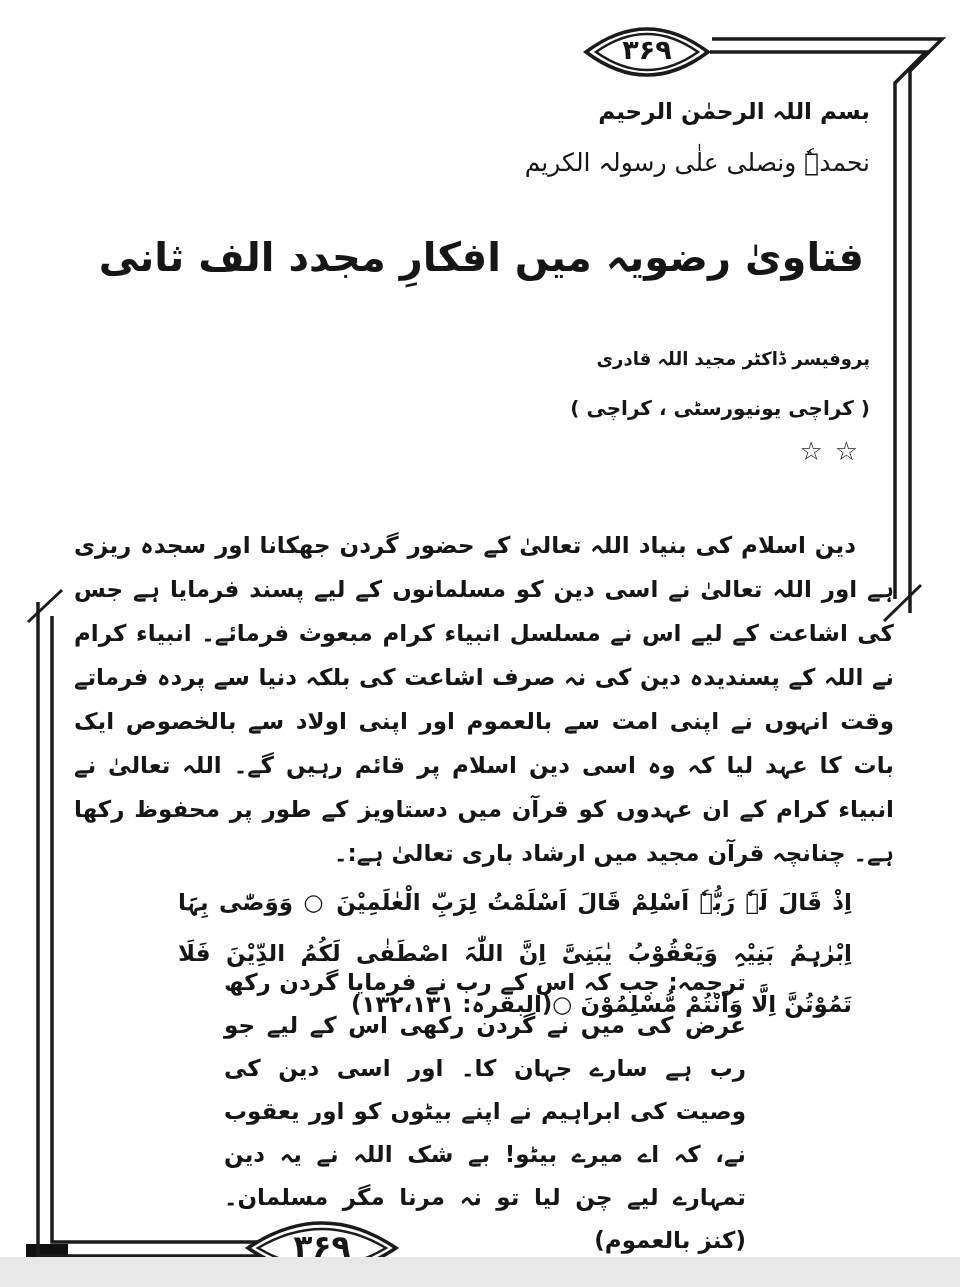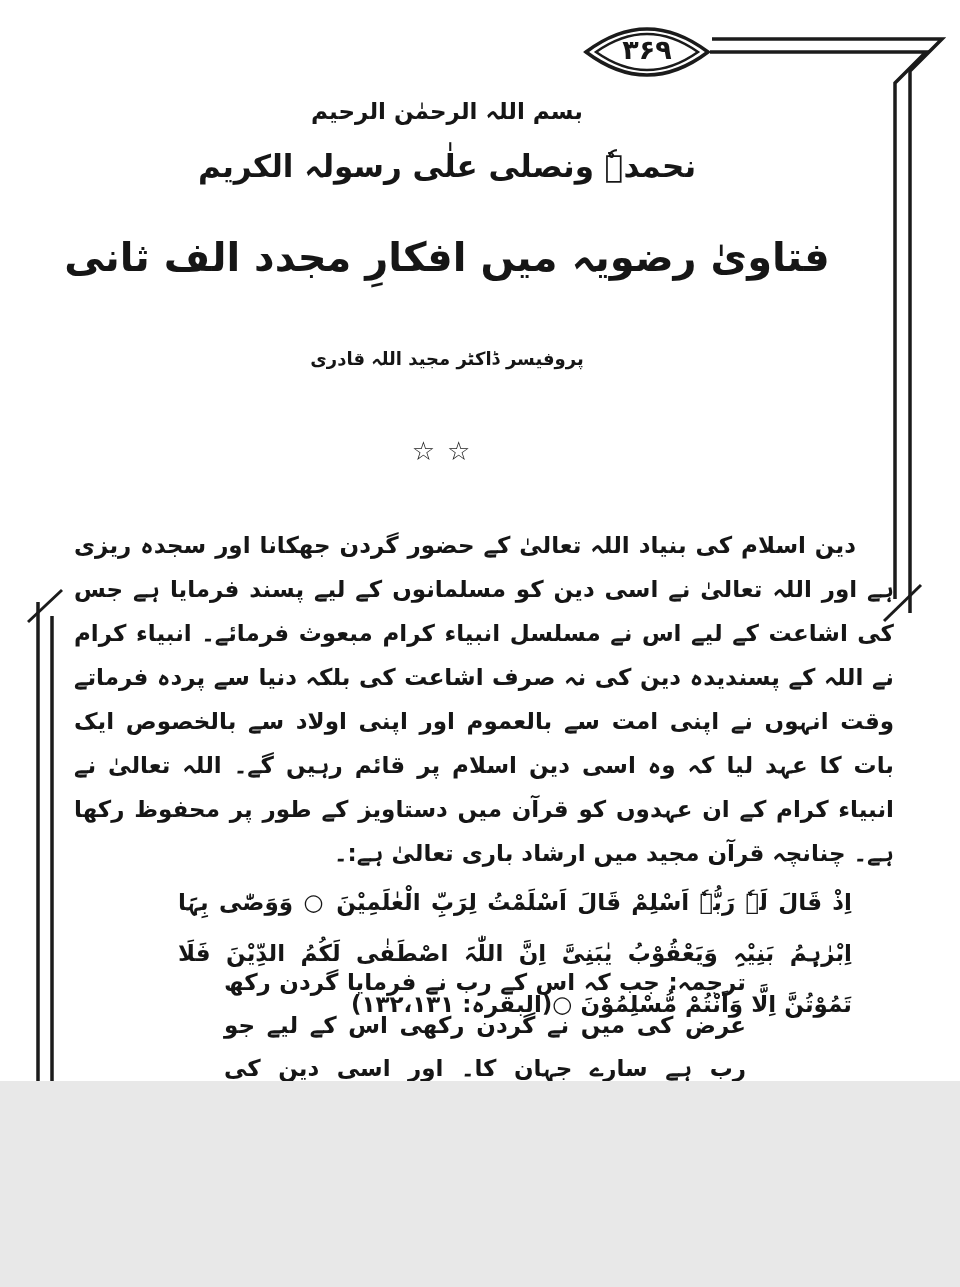--- a/index.html
+++ b/index.html
@@ -1,18 +1,18 @@
 <!DOCTYPE html>
 <html lang="ur" dir="rtl"><head>
 <meta charset="utf-8">
 <style>
   html,body{margin:0;padding:0;background:#e8e8e8;}
   .page{
     position:relative;
-    width:960px;height:1081px;
+    width:960px;height:1257px;
     margin:0 auto;
     background:#ffffff;
     overflow:hidden;
     font-family:"DejaVu Sans", sans-serif;
     color:#161616;
     direction:rtl;
   }
   .border-svg{
     position:absolute;top:0;left:0;width:960px;height:1287px;
     pointer-events:none;
@@ -21,24 +21,24 @@
     position:absolute;
     text-align:center;
     font-weight:800;
     direction:rtl;
     letter-spacing:2px;
   }
   .pagenum.top{left:586px;top:34px;width:122px;font-size:27px;}
   .pagenum.bottom{left:248px;top:1228px;width:148px;font-size:31px;}
   .centered{
     position:absolute;left:24px;right:90px;
-    text-align:center;
+    text-align:right;
   }
   .bismillah{top:98px;font-size:23px;font-weight:700;}
-  .salutation{top:148px;font-size:31px;font-weight:700;}
+  .salutation{top:148px;font-size:25px;font-weight:400;}
   .main-title{top:228px;font-size:40px;font-weight:800;letter-spacing:0;}
   .author{top:348px;font-size:18px;font-weight:600;}
   .affiliation{top:396px;font-size:20px;font-weight:600;}
   .stars{top:436px;font-size:26px;letter-spacing:12px;color:#222;}
   .para{
     position:absolute;
     direction:rtl;
     text-align:justify;
     line-height:44px;
     font-size:23px;
@@ -95,20 +95,21 @@
   <div class="pagenum bottom">۳۶۹</div>
 
   <div class="centered bismillah">بسم اللہ الرحمٰن الرحیم</div>
 
   <div class="centered salutation">نحمدہٗ ونصلی علٰی رسولہ الکریم</div>
 
   <h1 class="centered main-title" style="margin:6px;">فتاویٰ رضویہ میں افکارِ مجدد الف ثانی</h1>
 
   <div class="centered author">پروفیسر ڈاکٹر مجید اللہ قادری</div>
 
+  <div class="centered affiliation">( کراچی یونیورسٹی ، کراچی )</div>
 
   <div class="centered stars">☆☆</div>
 
   <p class="para intro">دین اسلام کی بنیاد اللہ تعالیٰ کے حضور گردن جھکانا اور سجدہ ریزی ہے اور اللہ تعالیٰ نے اسی دین کو مسلمانوں کے لیے پسند فرمایا ہے جس کی اشاعت کے لیے اس نے مسلسل انبیاء کرام مبعوث فرمائے۔ انبیاء کرام نے اللہ کے پسندیدہ دین کی نہ صرف اشاعت کی بلکہ دنیا سے پردہ فرماتے وقت انہوں نے اپنی امت سے بالعموم اور اپنی اولاد سے بالخصوص ایک بات کا عہد لیا کہ وہ اسی دین اسلام پر قائم رہیں گے۔ اللہ تعالیٰ نے انبیاء کرام کے ان عہدوں کو قرآن میں دستاویز کے طور پر محفوظ رکھا ہے۔ چنانچہ قرآن مجید میں ارشاد باری تعالیٰ ہے:۔</p>
 
   <p class="para verse"><span>اِذْ قَالَ لَہٗ رَبُّہٗ اَسْلِمْ قَالَ اَسْلَمْتُ لِرَبِّ الْعٰلَمِیْنَ ○ وَوَصّٰی بِہَا اِبْرٰہٖمُ بَنِیْہِ وَیَعْقُوْبُ یٰبَنِیَّ اِنَّ اللّٰہَ اصْطَفٰی لَکُمُ الدِّیْنَ فَلَا تَمُوْتُنَّ اِلَّا وَاَنْتُمْ مُّسْلِمُوْنَ ○</span><span class="ref">(البقرہ: ۱۳۲،۱۳۱)</span></p>
 
   <p class="para translation"><span>ترجمہ: جب کہ اس کے رب نے فرمایا گردن رکھ عرض کی میں نے گردن رکھی اس کے لیے جو رب ہے سارے جہان کا۔ اور اسی دین کی وصیت کی ابراہیم نے اپنے بیٹوں کو اور یعقوب نے، کہ اے میرے بیٹو! بے شک اللہ نے یہ دین تمہارے لیے چن لیا تو نہ مرنا مگر</span> <span>مسلمان۔</span> <span>(کنز بالعموم)</span></p>
 
 </div>

